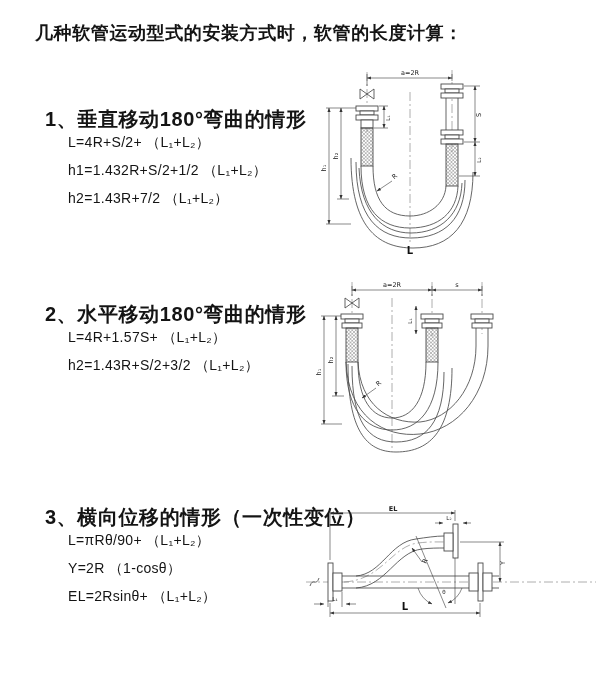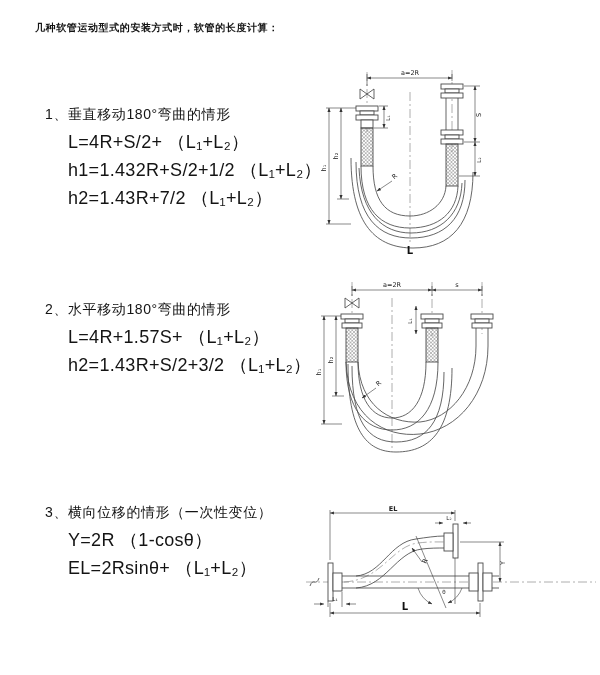--- a/index.html
+++ b/index.html
@@ -1,25 +1,25 @@
 <!DOCTYPE html>
 <html><head>
 <meta charset="utf-8">
 <style>
   html,body{margin:0;padding:0;background:#fff;}
   body{width:600px;height:675px;position:relative;overflow:hidden;
        font-family:"Liberation Sans",sans-serif;color:#141414;}
   .page{position:absolute;inset:0;background:#ffffff;}
-  .doc-title{position:absolute;left:35px;top:21px;font-size:10px;font-weight:bold;letter-spacing:.6px;}
+  .doc-title{position:absolute;left:35px;top:21px;font-size:18px;font-weight:bold;letter-spacing:.6px;}
   .case{position:absolute;left:45px;}
   #case1{top:106px;}
   #case2{top:301px;}
   #case3{top:504px;}
-  .case-heading{font-size:14px;font-weight:normal;letter-spacing:.6px;height:22px;}
-  .formula{font-size:18px;margin-left:23px;line-height:28px;white-space:nowrap;letter-spacing:.3px;}
+  .case-heading{font-size:20px;font-weight:bold;letter-spacing:.6px;height:22px;}
+  .formula{font-size:14px;margin-left:23px;line-height:28px;white-space:nowrap;letter-spacing:.3px;}
   svg.diagram{position:absolute;}
   #d1{left:315px;top:64px;}
   #d2{left:312px;top:276px;}
   #d3{left:298px;top:500px;}
   .thin{stroke:#4a4a4a;stroke-width:.85;fill:none;}
   .diml{stroke:#3a3a3a;stroke-width:.6;fill:none;}
   .cl{stroke:#6a6a6a;stroke-width:.55;stroke-dasharray:9 3 2 3;fill:none;}
   .plate{fill:#fff;stroke:#4a4a4a;stroke-width:.9;}
   .braidrect{stroke:#4a4a4a;stroke-width:.9;}
   .dtext{font-family:"DejaVu Sans",sans-serif;font-size:6.5px;fill:#222;}
@@ -41,20 +41,21 @@
   </div>
 
   <div class="case" id="case2">
     <div class="case-heading">2、水平移动180°弯曲的情形</div>
     <div class="formula">L=4R+1.57S+ （L₁+L₂）</div>
     <div class="formula">h2=1.43R+S/2+3/2 （L₁+L₂）</div>
   </div>
 
   <div class="case" id="case3">
     <div class="case-heading">3、横向位移的情形（一次性变位）</div>
+    <div class="formula">L=πRθ/90+ （L₁+L₂）</div>
     <div class="formula">Y=2R （1-cosθ）</div>
     <div class="formula">EL=2Rsinθ+ （L₁+L₂）</div>
   </div>
 
   <svg id="d1" class="diagram" width="280" height="195" viewBox="0 0 280 195">
     <defs>
       <marker id="arr1" viewBox="0 0 8 8" refX="7.5" refY="4" markerWidth="7" markerHeight="7" orient="auto-start-reverse">
         <path d="M0,1 L8,4 L0,7 Z" fill="#333"></path>
       </marker>
       <pattern id="braid1" width="3.5" height="3.5" patternUnits="userSpaceOnUse">

